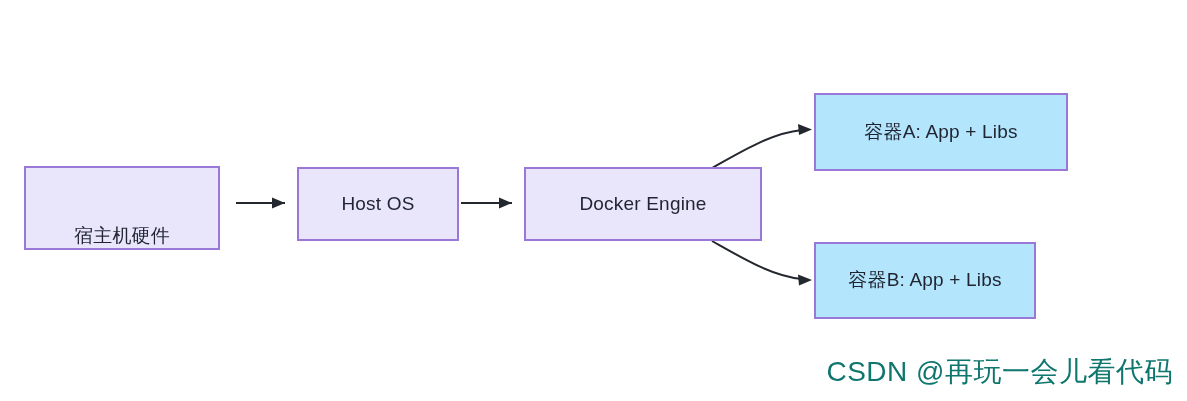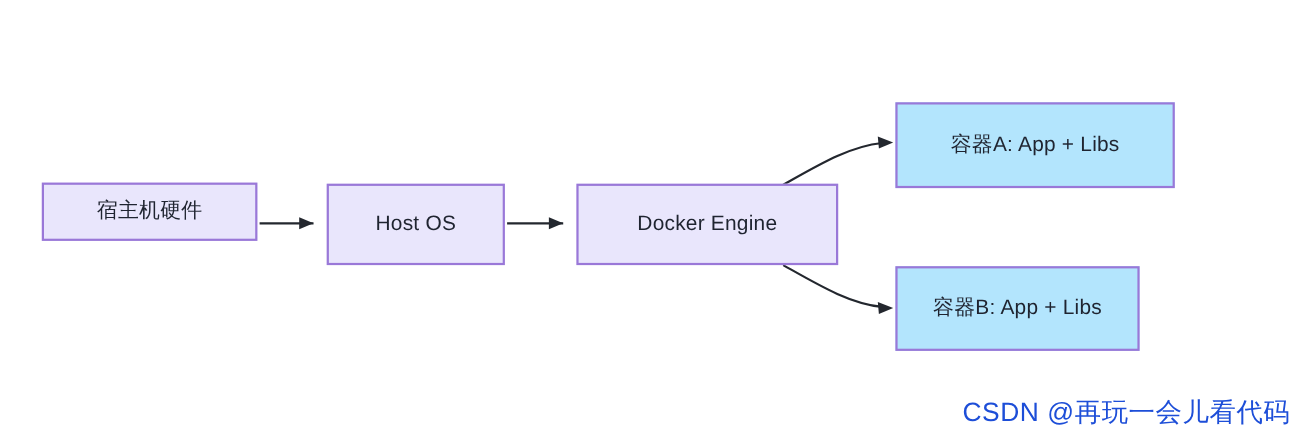--- a/index.html
+++ b/index.html
@@ -32,21 +32,21 @@
     white-space: nowrap;
   }
   .node.host {
     background: #e9e6fc;
     border-color: #9a78d8;
   }
   .node.container {
     background: #b3e5fd;
     border-color: #9a78d8;
   }
-  #n-hardware { left: 38px;  top: 166px; width: 196px; height: 53px; }
+  #n-hardware { left: 24px;  top: 166px; width: 196px; height: 84px; align-items: flex-end; }
   #n-hostos   { left: 297px; top: 167px; width: 162px; height: 74px; }
   #n-docker   { left: 524px; top: 167px; width: 238px; height: 74px; }
   #n-containerA { left: 814px; top: 93px;  width: 254px; height: 78px; }
   #n-containerB { left: 814px; top: 242px; width: 222px; height: 77px; }
 
   #edges {
     position: absolute;
     left: 0;
     top: 0;
     width: 1187px;
@@ -59,22 +59,22 @@
     stroke-width: 2;
   }
   .edge-head {
     fill: #23272e;
     stroke: none;
   }
   #watermark {
     position: absolute;
     right: 14px;
     bottom: 10px;
-    font-size: 24px;
-    color: #1d4ed8;
+    font-size: 28px;
+    color: #0f766e;
     letter-spacing: 0.5px;
     white-space: nowrap;
     user-select: none;
   }
 </style>
 </head>
 <body>
 
 <div id="canvas">
 

